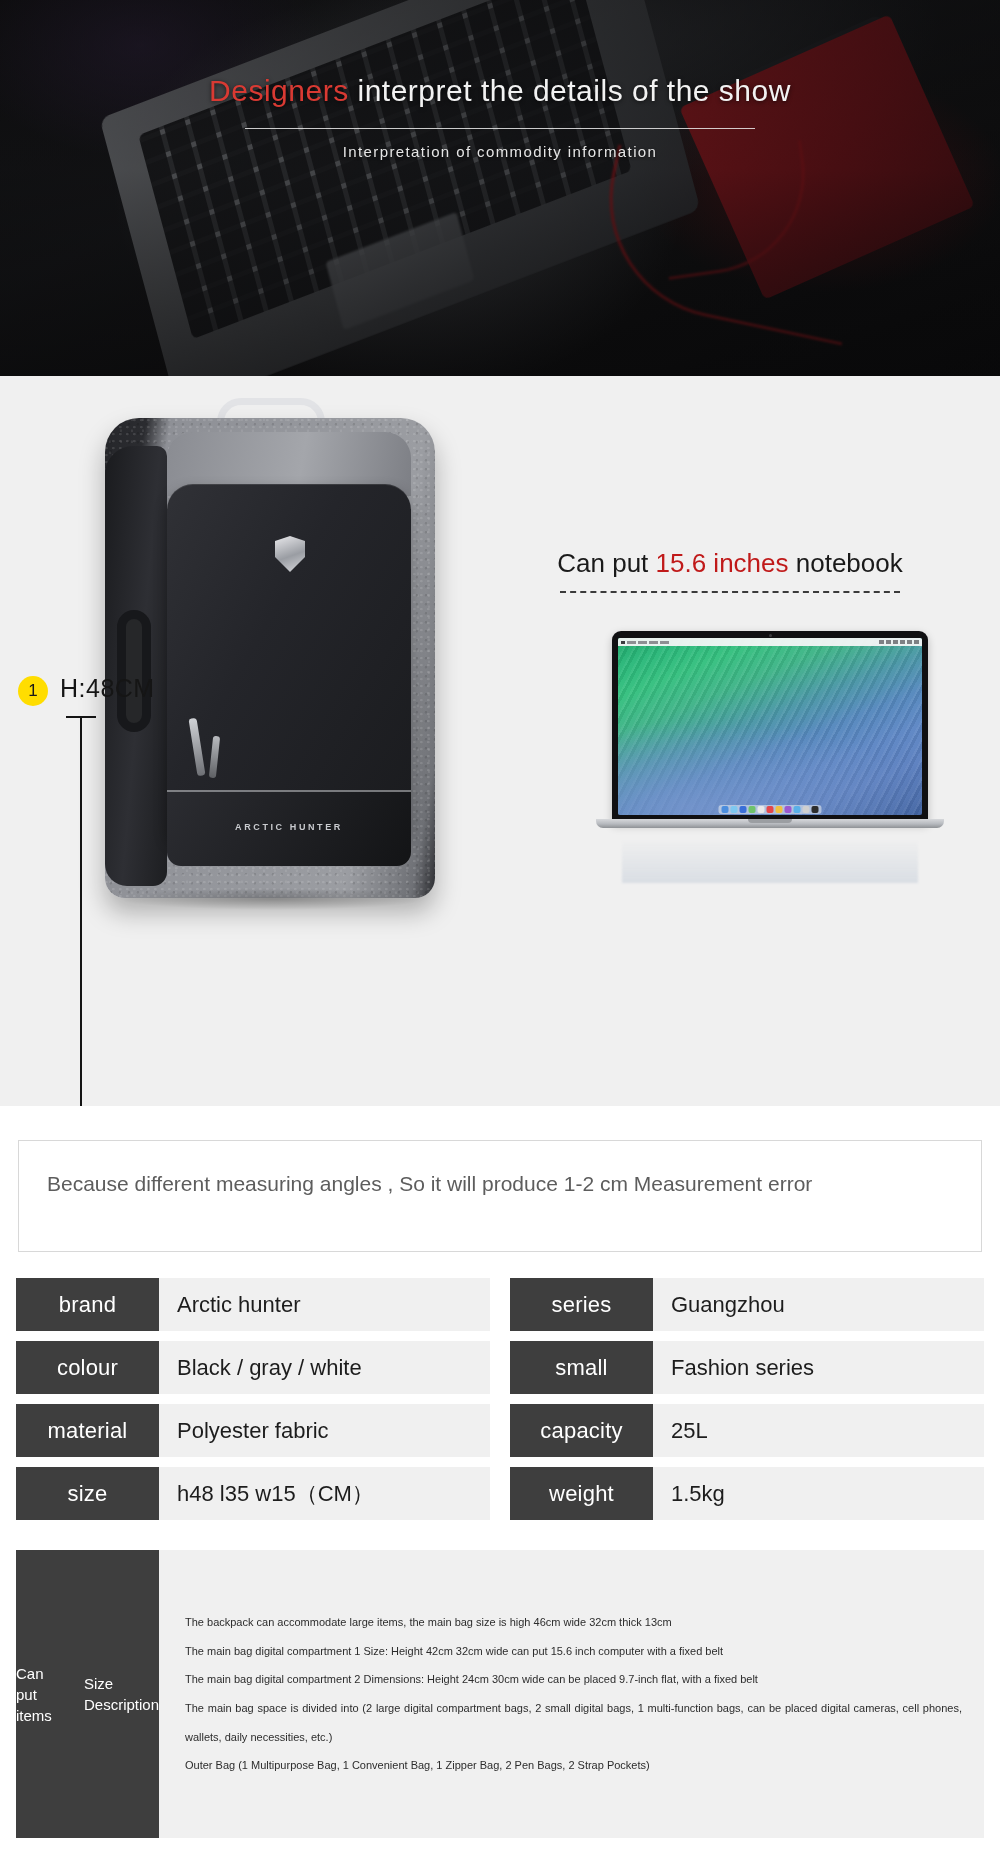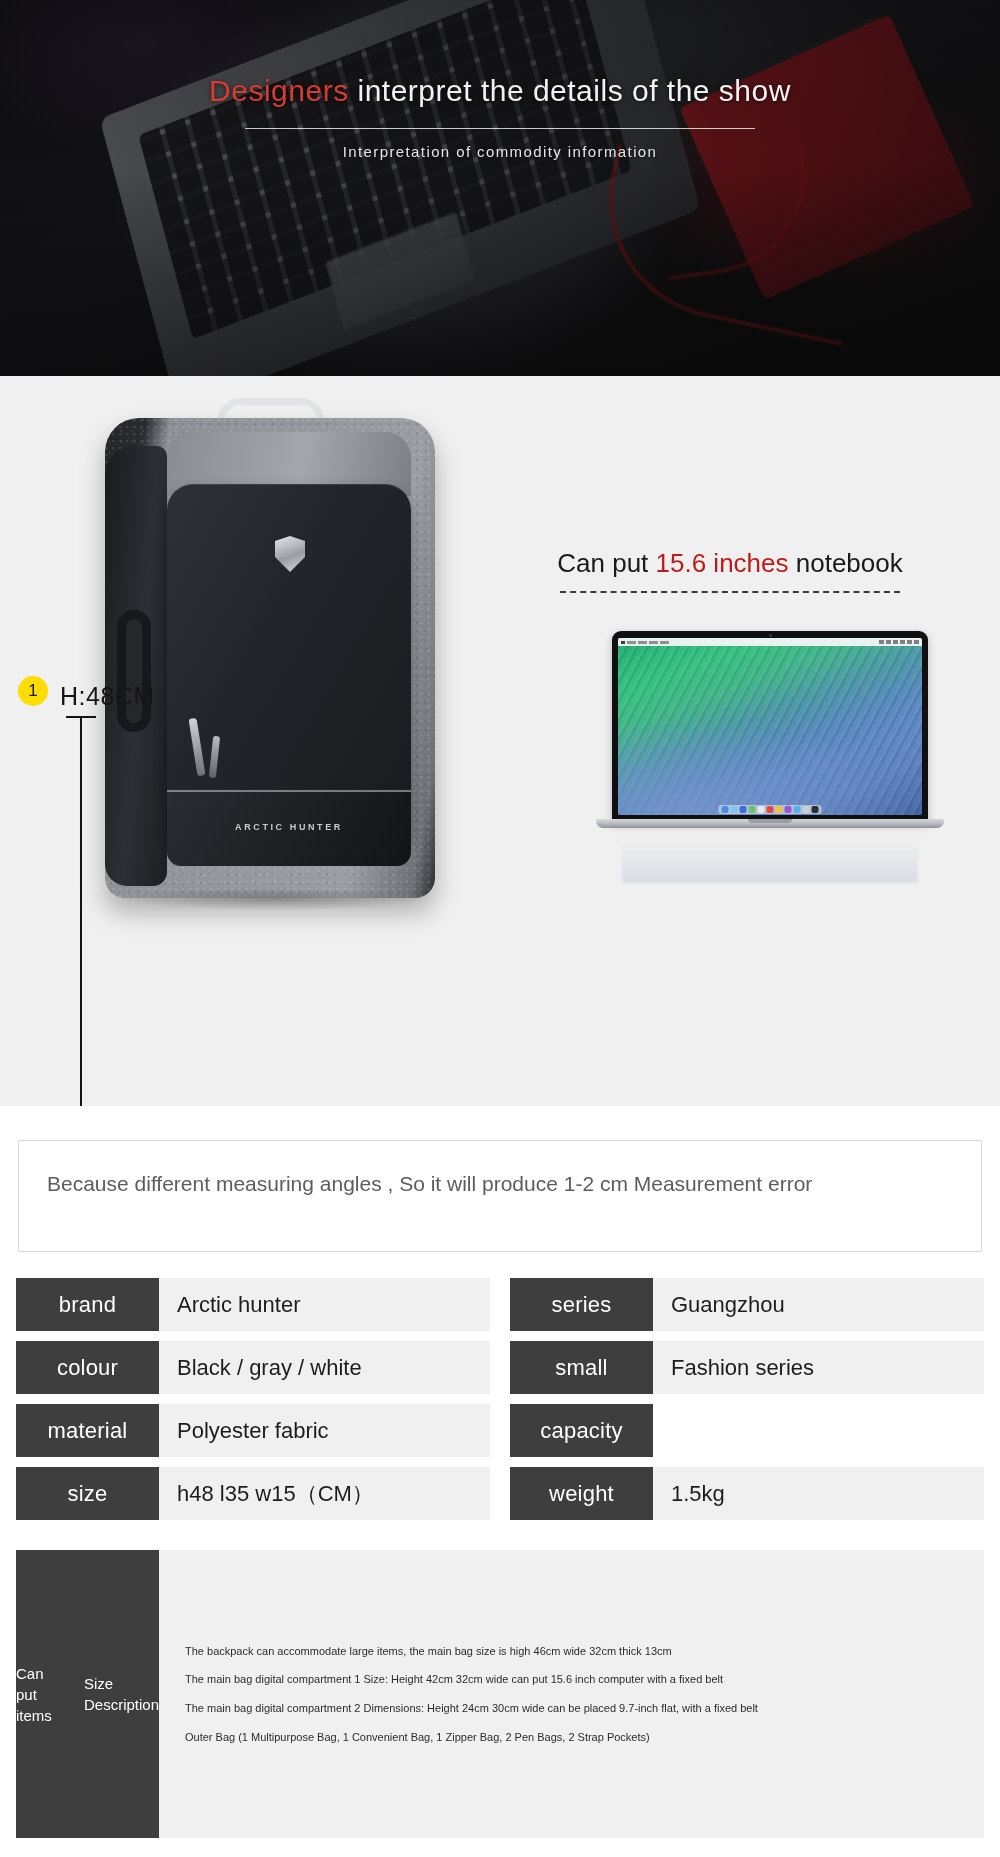--- a/index.html
+++ b/index.html
@@ -286,21 +286,20 @@
   .badge-1 { left: 18px; top: 300px; }
   .badge-2 { left: 75px; top: 805px; }
   .badge-3 { left: 277px; top: 812px; }
 
   .m-label {
     position: absolute;
     font-size: 25px;
     color: #151515;
     letter-spacing: 0.5px;
     white-space: nowrap;
-    margin-top: 8px;
   }
   .lbl-h { left: 60px; top: 298px; }
   .lbl-l { left: 74px; top: 838px; }
   .lbl-w { left: 322px; top: 808px; }
 
   
   .m-l-diag {
     position: absolute;
     left: 130px; top: 775px;
     width: 2px; height: 60px;
@@ -711,20 +710,21 @@
         <div class="spec-key">small</div>
         <div class="spec-val">Fashion series</div>
       </div>
 
       <div class="spec-row">
         <div class="spec-key">material</div>
         <div class="spec-val">Polyester fabric</div>
       </div>
       <div class="spec-row">
         <div class="spec-key">capacity</div>
+        <div class="spec-val">25L</div>
       </div>
 
       <div class="spec-row">
         <div class="spec-key">size</div>
         <div class="spec-val">h48 l35 w15（CM）</div>
       </div>
       <div class="spec-row">
         <div class="spec-key">weight</div>
         <div class="spec-val">1.5kg</div>
       </div>
@@ -735,18 +735,19 @@
   <div class="desc-wrap">
     <div class="desc-row">
       <div class="desc-key">
         <span>Can put items</span>
         <span>Size Description</span>
       </div>
       <div class="desc-val">
         <p class="desc-line">The backpack can accommodate large items, the main bag size is high 46cm wide 32cm thick 13cm</p>
         <p class="desc-line">The main bag digital compartment 1 Size: Height 42cm 32cm wide can put 15.6 inch computer with a fixed belt</p>
         <p class="desc-line">The main bag digital compartment 2 Dimensions: Height 24cm 30cm wide can be placed 9.7-inch flat, with a fixed belt</p>
+        <p class="desc-line">The main bag space is divided into (2 large digital compartment bags, 2 small digital bags, 1 multi-function bags, can be placed digital cameras, cell phones, wallets, daily necessities, etc.)</p>
         <p class="desc-line">Outer Bag (1 Multipurpose Bag, 1 Convenient Bag, 1 Zipper Bag, 2 Pen Bags, 2 Strap Pockets)</p>
       </div>
     </div>
   </div>
 
 </div>
 
 </body></html>

